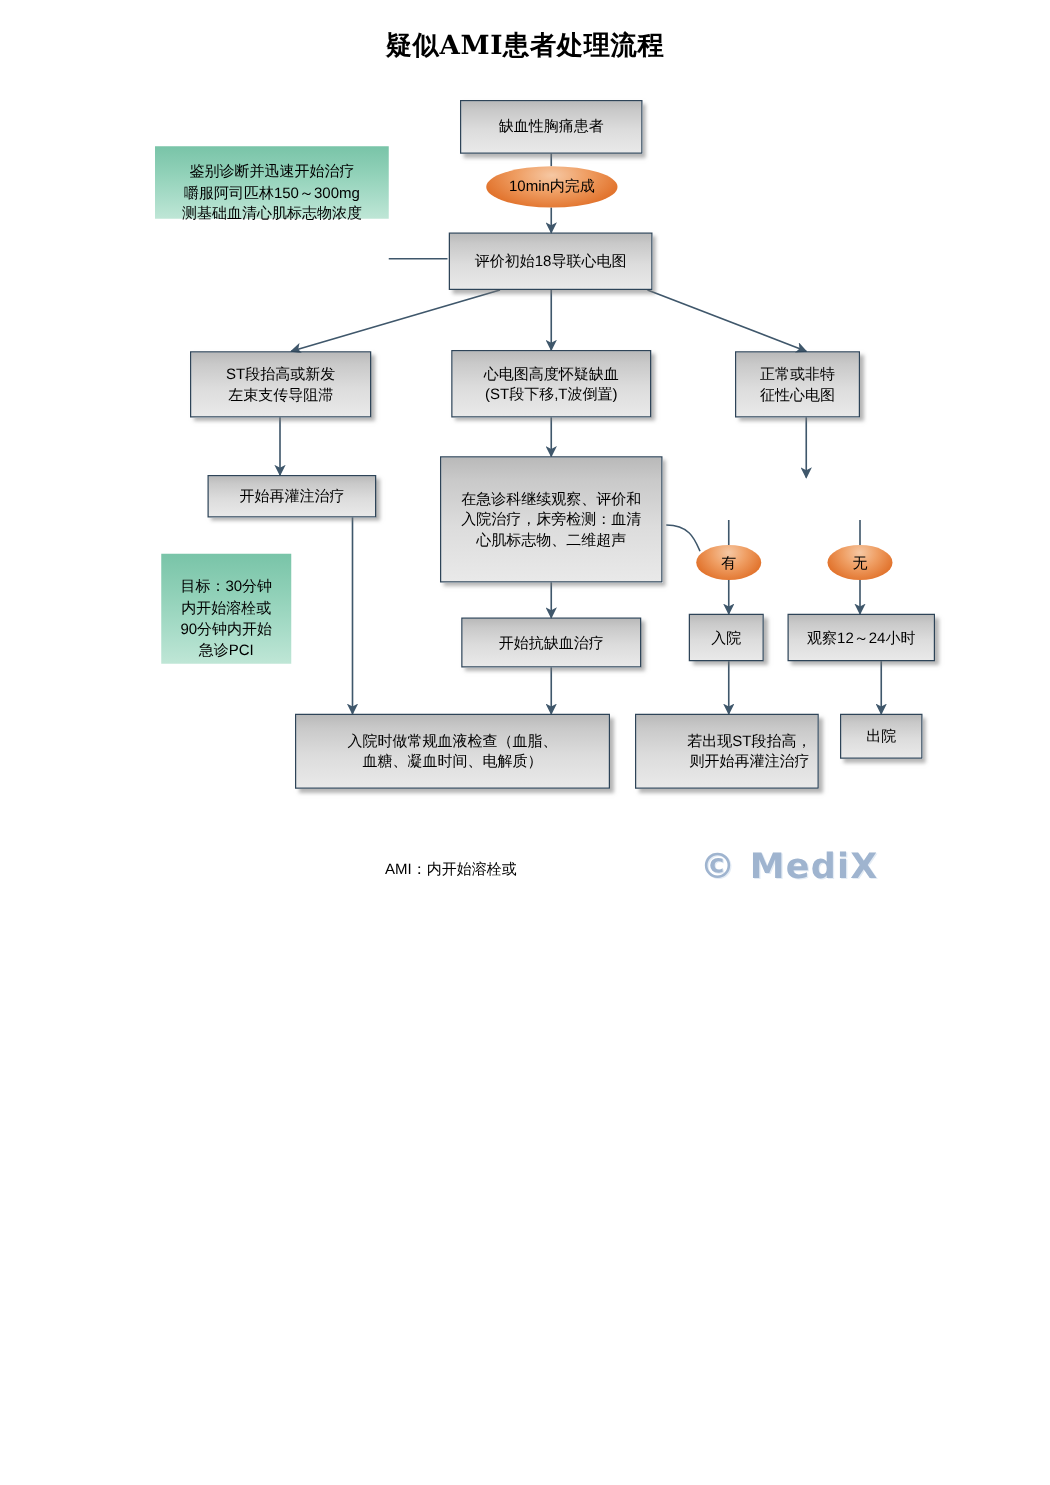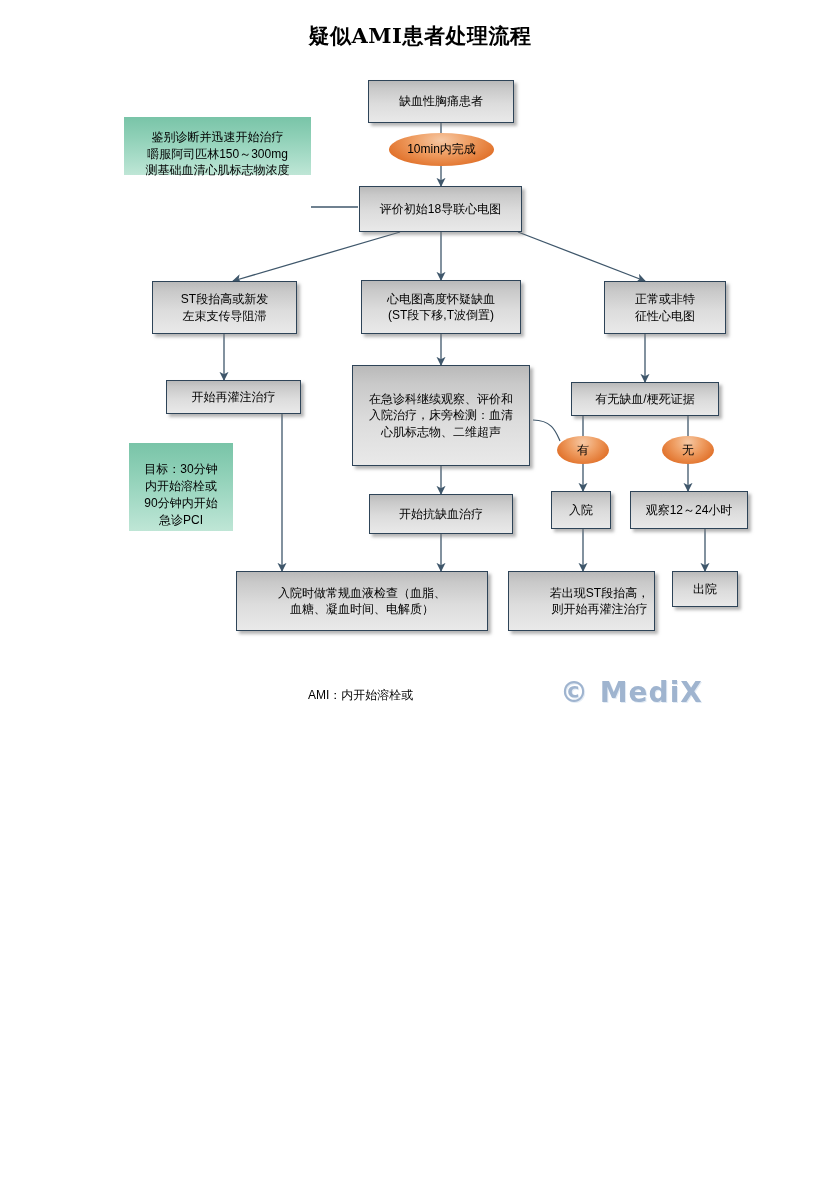--- a/index.html
+++ b/index.html
@@ -202,46 +202,41 @@
     </div>
   </div>
 
   <div class="node" style="left:361px; top:280px; width:160px; height:54px;">
     <div class="lines">
       <div>心电图高度怀疑缺血</div>
       <div>(ST段下移,T波倒置)</div>
     </div>
   </div>
 
-  <div class="node" style="left:604px; top:281px; width:122px; height:53px;justify-content:flex-end;">
+  <div class="node" style="left:588px; top:281px; width:100px; height:53px;justify-content:flex-end;">
     <div class="lines">
       <div>正常或非特</div>
       <div>征性心电图</div>
     </div>
   </div>
 
   <div class="node" style="left:166px; top:380px; width:135px; height:34px;">
     <div class="lines">
       <div>开始再灌注治疗</div>
     </div>
   </div>
 
   <div class="node" style="left:352px; top:365px; width:178px; height:101px;">
     <div class="lines">
       <div>在急诊科继续观察、评价和</div>
       <div>入院治疗，床旁检测：血清</div>
       <div>心肌标志物、二维超声</div>
     </div>
   </div>
 
-  <div class="node" style="left:571px; top:382px; width:148px; height:34px;">
-    <div class="lines">
-      <div>有无缺血/梗死证据</div>
-    </div>
-  </div>
 
   <div class="node" style="left:369px; top:494px; width:144px; height:40px;">
     <div class="lines">
       <div>开始抗缺血治疗</div>
     </div>
   </div>
 
   <div class="node" style="left:551px; top:491px; width:60px; height:38px;">
     <div class="lines">
       <div>入院</div>

